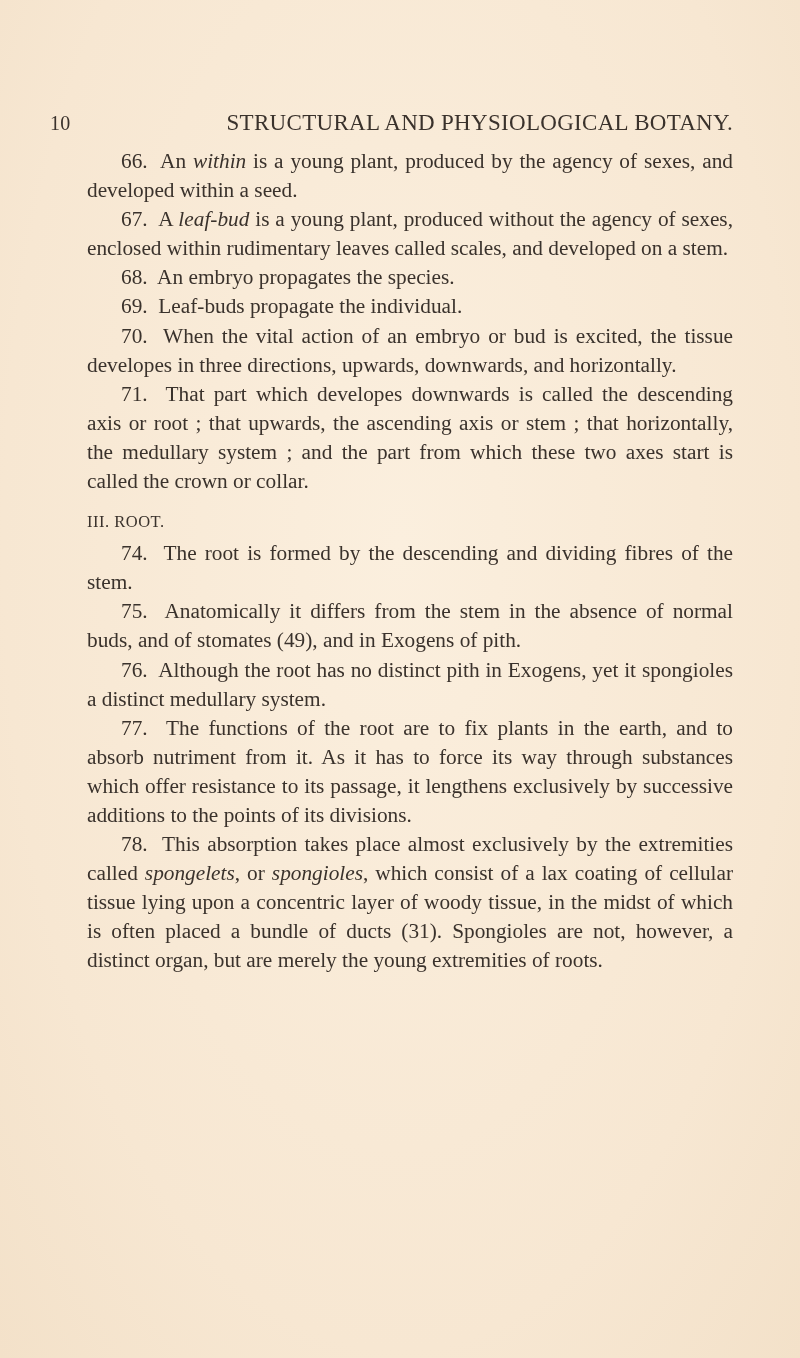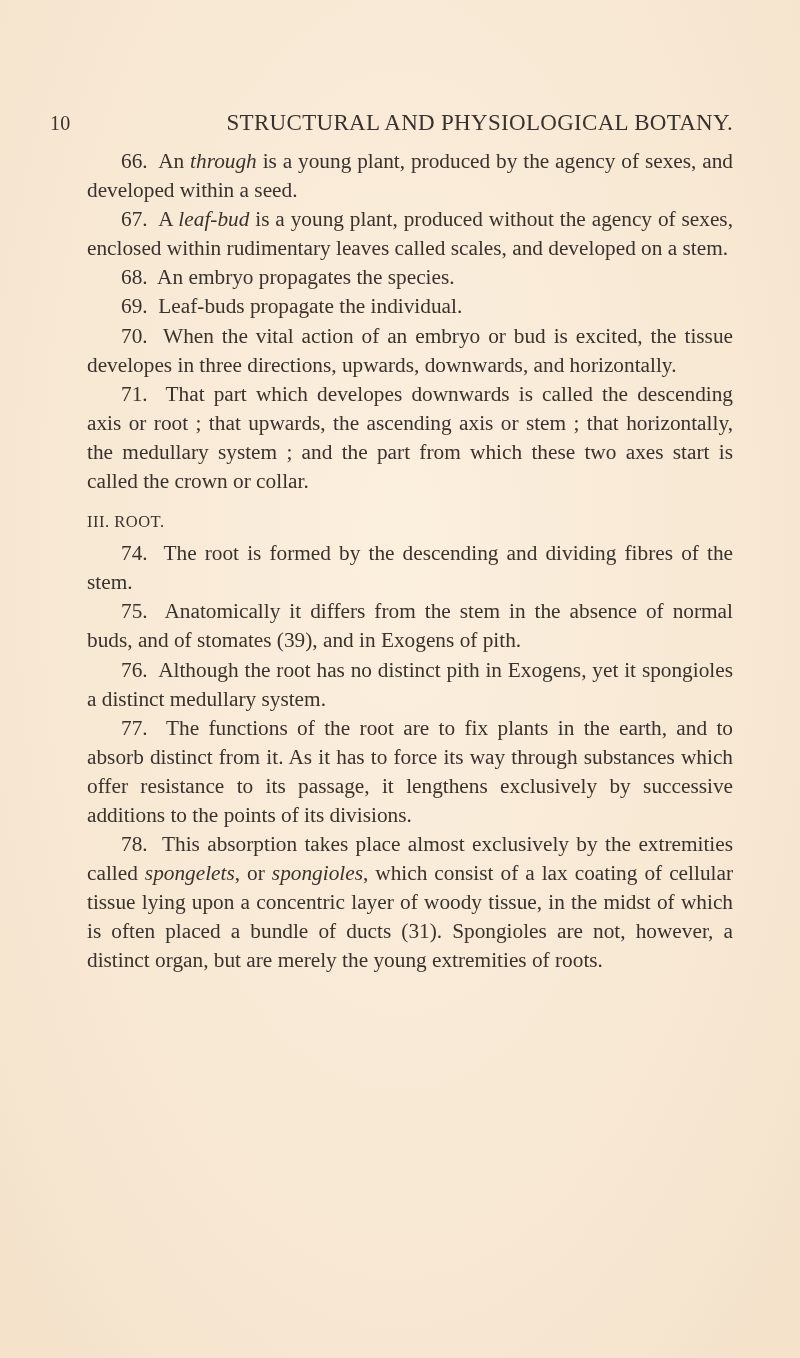--- a/index.html
+++ b/index.html
@@ -72,29 +72,29 @@
 <body>
 
 <div class="page">
   <div class="running-head">
     <span class="page-number">10</span>
     <span class="head-title">STRUCTURAL AND PHYSIOLOGICAL BOTANY.</span>
   </div>
 
   <div class="body-text">
     <div id="paras-before">
-        <p class="para"><span>66.&nbsp; </span><span>An </span><em>through</em><span> is a young plant, produced by the agency of sexes, and developed within a seed.</span></p>
+        <p class="para"><span>66.&nbsp; </span><span>An </span><em>within</em><span> is a young plant, produced by the agency of sexes, and developed within a seed.</span></p>
         <p class="para"><span>67.&nbsp; </span><span>A </span><em>leaf-bud</em><span> is a young plant, produced without the agency of sexes, enclosed within rudimentary leaves called scales, and developed on a stem.</span></p>
         <p class="para"><span>68.&nbsp; </span><span>An embryo propagates the species.</span></p>
         <p class="para"><span>69.&nbsp; </span><span>Leaf-buds propagate the individual.</span></p>
         <p class="para"><span>70.&nbsp; </span><span>When the vital action of an embryo or bud is excited, the tissue developes in three directions, upwards, downwards, and horizontally.</span></p>
         <p class="para"><span>71.&nbsp; </span><span>That part which developes downwards is called the descending axis or root ; that upwards, the ascending axis or stem ; that horizontally, the medullary system ; and the part from which these two axes start is called the crown or collar.</span></p>
       </div>
     <div class="section-heading">III. ROOT.</div>
     <div id="paras-after">
         <p class="para"><span>74.&nbsp; </span><span>The root is formed by the descending and dividing fibres of the stem.</span></p>
-        <p class="para"><span>75.&nbsp; </span><span>Anatomically it differs from the stem in the absence of normal buds, and of stomates (39), and in Exogens of pith.</span></p>
+        <p class="para"><span>75.&nbsp; </span><span>Anatomically it differs from the stem in the absence of normal buds, and of stomates (49), and in Exogens of pith.</span></p>
         <p class="para"><span>76.&nbsp; </span><span>Although the root has no distinct pith in Exogens, yet it spongioles a distinct medullary system.</span></p>
-        <p class="para"><span>77.&nbsp; </span><span>The functions of the root are to fix plants in the earth, and to absorb distinct from it.  As it has to force its way through substances which offer resistance to its passage, it lengthens exclusively by successive additions to the points of its divisions.</span></p>
+        <p class="para"><span>77.&nbsp; </span><span>The functions of the root are to fix plants in the earth, and to absorb nutriment from it.  As it has to force its way through substances which offer resistance to its passage, it lengthens exclusively by successive additions to the points of its divisions.</span></p>
         <p class="para"><span>78.&nbsp; </span><span>This absorption takes place almost exclusively by the extremities called </span><em>spongelets</em><span>, or </span><em>spongioles</em><span>, which consist of a lax coating of cellular tissue lying upon a concentric layer of woody tissue, in the midst of which is often placed a bundle of ducts (31).   Spongioles are not, however, a distinct organ, but are merely the young extremities of roots.</span></p>
       </div>
   </div>
 </div>
 
 </body></html>

